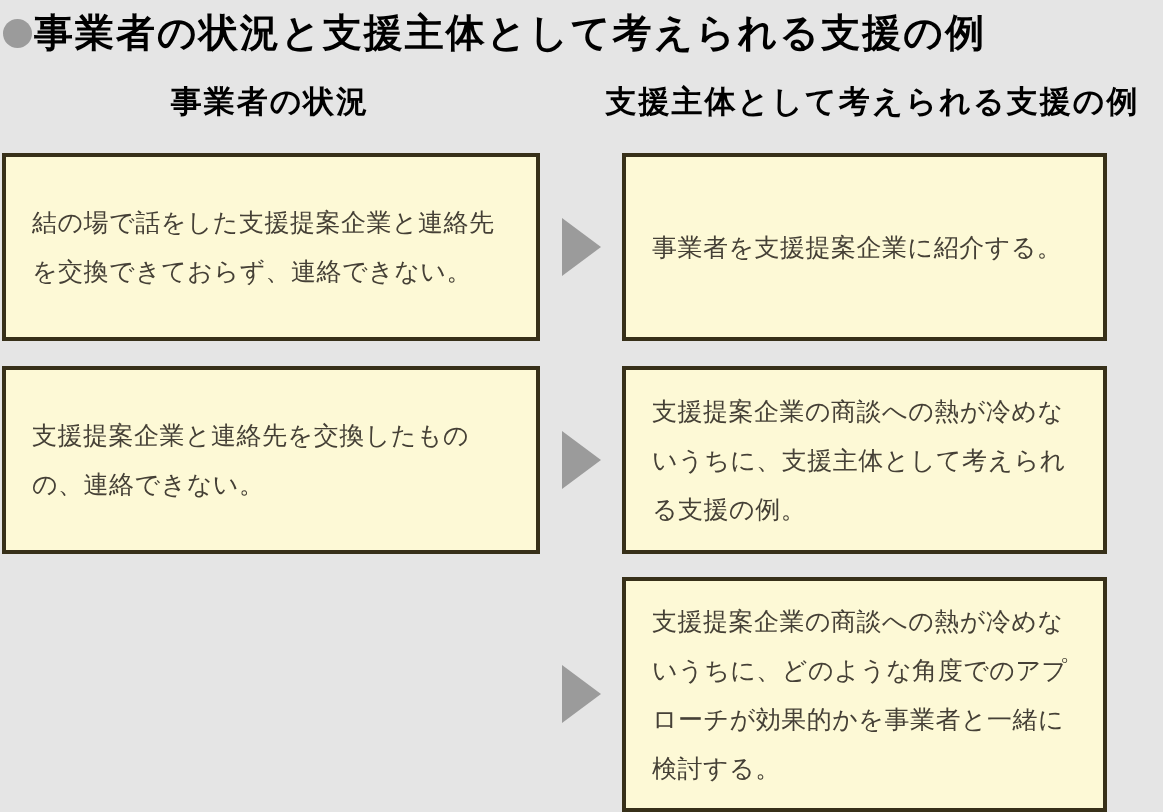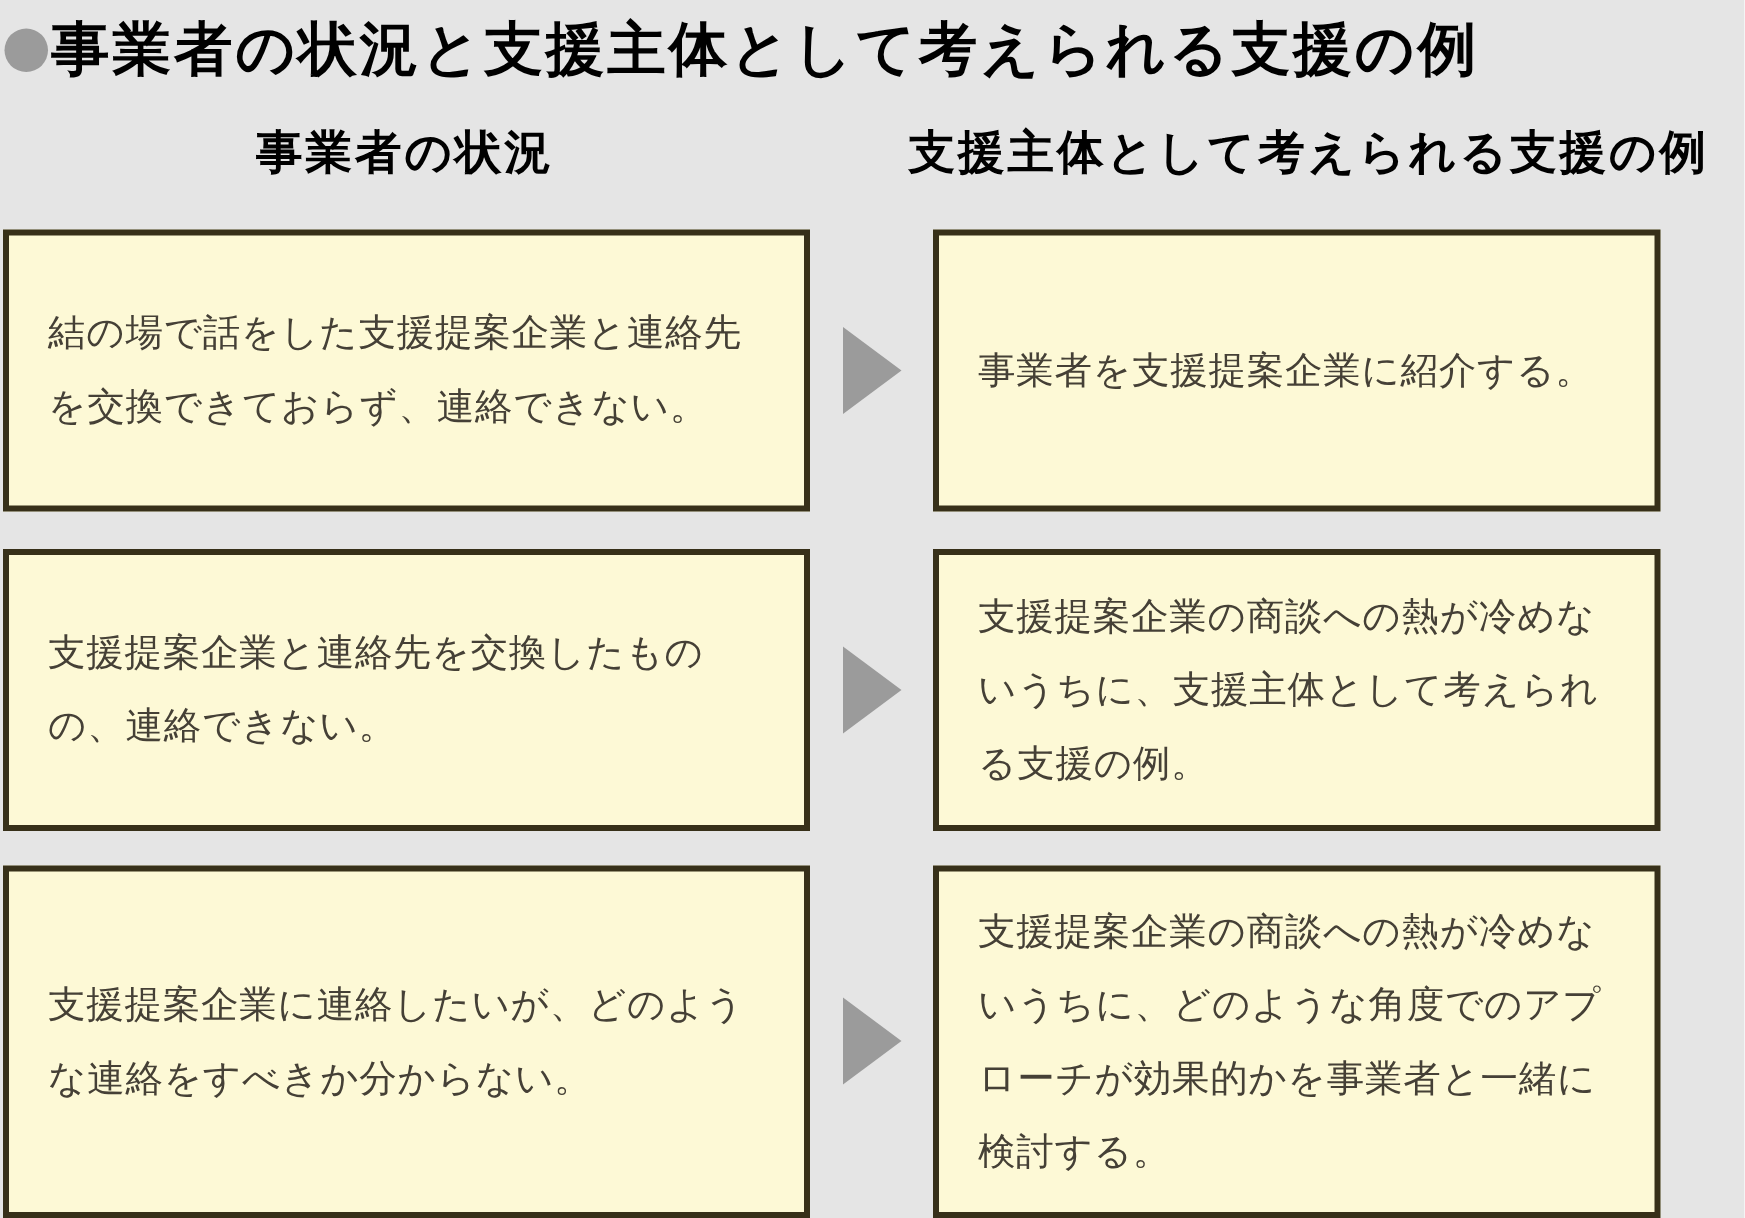--- a/index.html
+++ b/index.html
@@ -109,21 +109,18 @@
   </div>
 
   <div class="box left-col row2">
     <p>支援提案企業と連絡先を交換したものの、連絡できない。</p>
   </div>
   <div class="arrow a2"></div>
   <div class="box right-col row2">
     <p>支援提案企業の商談への熱が冷めないうちに、支援主体として考えられる支援の例。</p>
   </div>
 
-  <div class="box left-col row3">
-    <p>支援提案企業に連絡したいが、どのような連絡をすべきか分からない。</p>
-  </div>
   <div class="arrow a3"></div>
   <div class="box right-col row3">
     <p>支援提案企業の商談への熱が冷めないうちに、どのような角度でのアプローチが効果的かを事業者と一緒に検討する。</p>
   </div>
 
 </div>
 
 </body></html>

